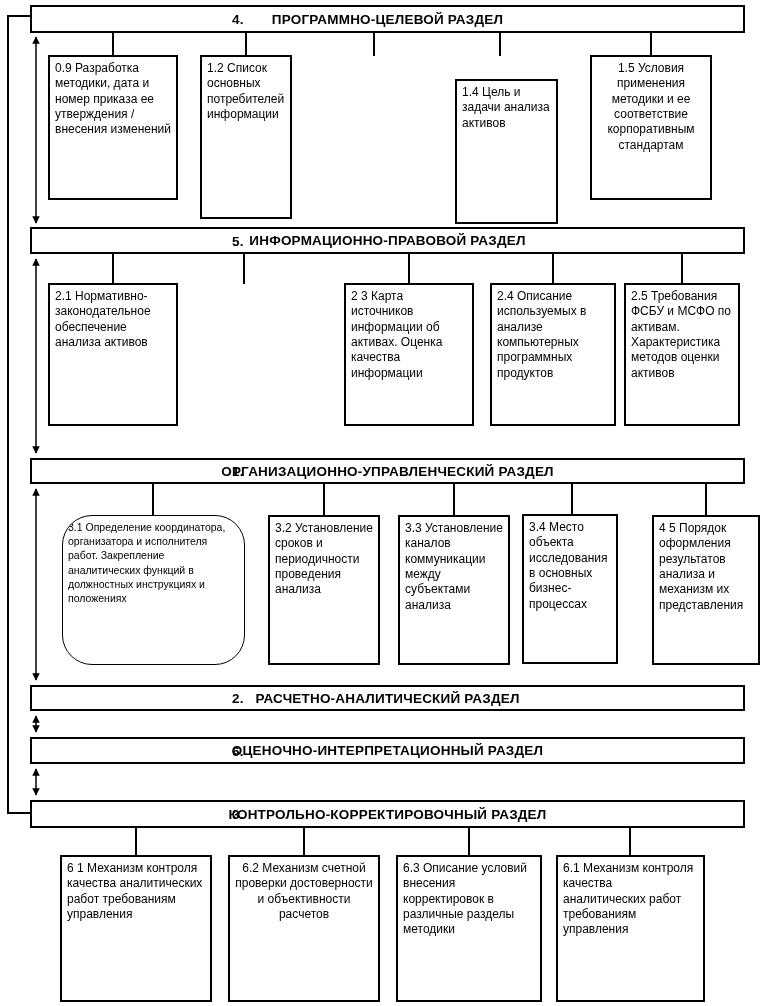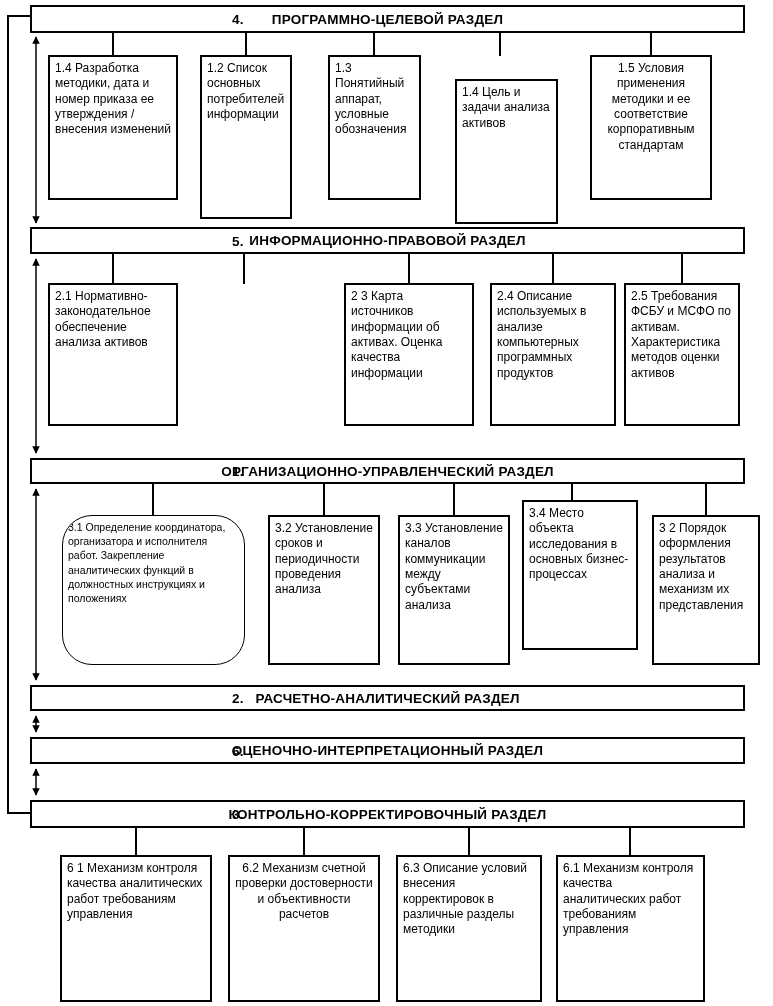--- a/index.html
+++ b/index.html
@@ -71,23 +71,22 @@
       <line x1="469" y1="828" x2="469" y2="856"></line>
       <line x1="630" y1="828" x2="630" y2="856"></line>
     </g>
   </svg>
 
   <div class="hdr" style="top:5px;height:28px;">
     <span class="num">4.</span>
     <span class="title">ПРОГРАММНО-ЦЕЛЕВОЙ РАЗДЕЛ</span>
   </div>
 
-  <div class="box" style="left:48px;top:55px;width:130px;height:145px;">1.4 Разработка методики, дата и номер приказа ее утверждения / внесения изменений</div>
+  <div class="box" style="left:48px;top:55px;width:130px;height:145px;">0.9 Разработка методики, дата и номер приказа ее утверждения / внесения изменений</div>
   <div class="box" style="left:200px;top:55px;width:92px;height:164px;">1.2 Список основных потребителей информации</div>
-  <div class="box" style="left:328px;top:55px;width:93px;height:145px;">1.3 Понятийный аппарат, условные обозначения</div>
   <div class="box" style="left:455px;top:55px;width:103px;height:145px;margin-top:24px;">1.4 Цель и задачи анализа активов</div>
   <div class="box" style="left:590px;top:55px;width:122px;height:145px;text-align:center;">1.5 Условия применения методики и ее соответствие корпоративным стандартам</div>
 
   <div class="hdr" style="top:227px;height:27px;">
     <span class="num">5.</span>
     <span class="title">ИНФОРМАЦИОННО-ПРАВОВОЙ РАЗДЕЛ</span>
   </div>
 
   <div class="box" style="left:48px;top:283px;width:130px;height:143px;">2.1 Нормативно-законодательное обеспечение анализа активов</div>
   <div class="box" style="left:344px;top:283px;width:130px;height:143px;">2 3 Карта источников информации об активах. Оценка качества информации</div>
@@ -95,22 +94,22 @@
   <div class="box" style="left:624px;top:283px;width:116px;height:143px;">2.5 Требования ФСБУ и МСФО по активам. Характеристика методов оценки активов</div>
 
   <div class="hdr" style="top:458px;height:26px;">
     <span class="num">1.</span>
     <span class="title">ОРГАНИЗАЦИОННО-УПРАВЛЕНЧЕСКИЙ РАЗДЕЛ</span>
   </div>
 
   <div class="box thin" style="left:62px;top:515px;width:183px;height:150px;">3.1 Определение координатора, организатора и исполнителя работ. Закрепление аналитических функций в должностных инструкциях и положениях</div>
   <div class="box" style="left:268px;top:515px;width:112px;height:150px;">3.2 Установление сроков и периодичности проведения анализа</div>
   <div class="box" style="left:398px;top:515px;width:112px;height:150px;">3.3 Установление каналов коммуникации между субъектами анализа</div>
-  <div class="box" style="left:522px;top:500px;width:116px;height:150px;">3.4 Место объекта исследования в основных бизнес-процессах</div>
-  <div class="box" style="left:652px;top:515px;width:108px;height:150px;">3 2 Порядок оформления результатов анализа и механизм их представления</div>
+  <div class="box" style="left:522px;top:514px;width:96px;height:150px;">3.4 Место объекта исследования в основных бизнес-процессах</div>
+  <div class="box" style="left:652px;top:515px;width:108px;height:150px;">4 5 Порядок оформления результатов анализа и механизм их представления</div>
 
   <div class="hdr" style="top:685px;height:26px;">
     <span class="num">2.</span>
     <span class="title">РАСЧЕТНО-АНАЛИТИЧЕСКИЙ РАЗДЕЛ</span>
   </div>
 
   <div class="hdr" style="top:737px;height:27px;">
     <span class="num">6.</span>
     <span class="title">ОЦЕНОЧНО-ИНТЕРПРЕТАЦИОННЫЙ РАЗДЕЛ</span>
   </div>

